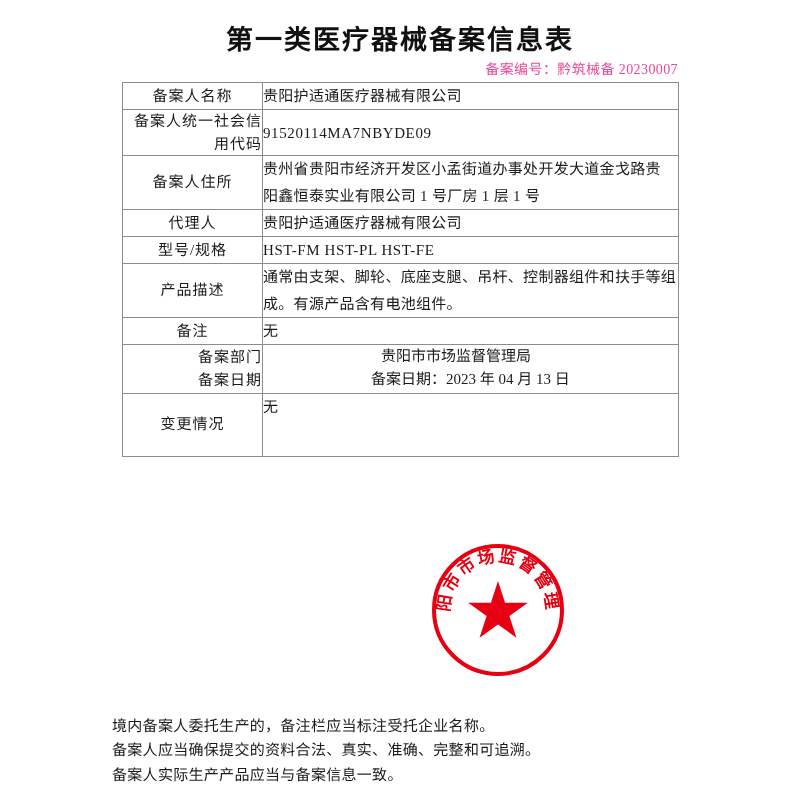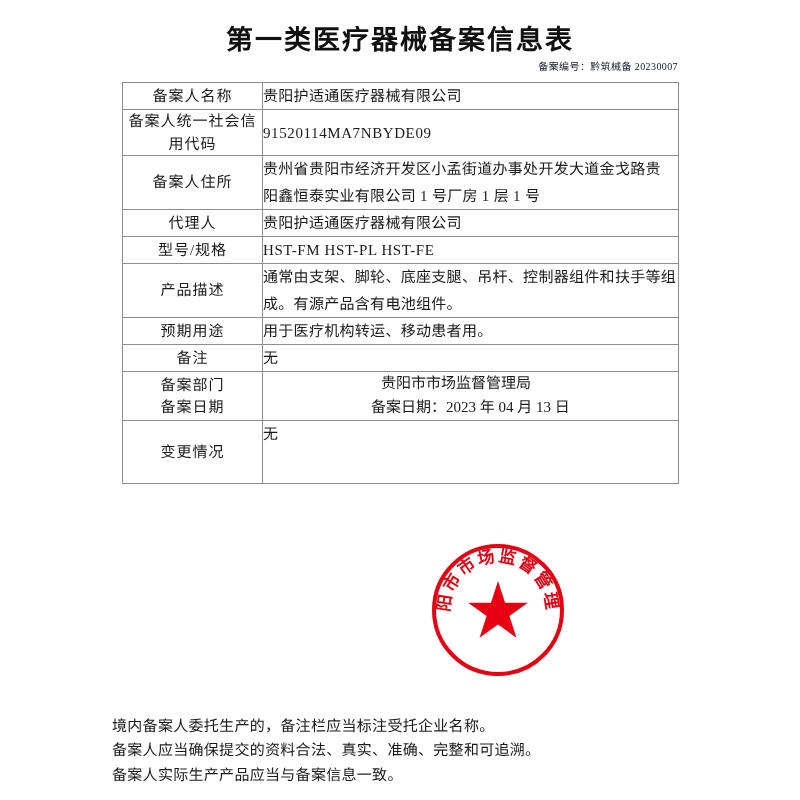--- a/index.html
+++ b/index.html
@@ -34,23 +34,23 @@
     font-size: 27px;
     letter-spacing: 2px;
     font-weight: 600;
     color: #111;
   }
 
   .record-no {
     position: absolute;
     right: 122px;
     top: 58px;
-    font-size: 10px;
+    font-size: 14px;
     letter-spacing: 0.4px;
-    color: #0f172a;
+    color: #ec4899;
     white-space: nowrap;
   }
 
   
   .doc-table {
     position: absolute;
     left: 122px;
     top: 82px;
     width: 556px;
     border-collapse: collapse;
@@ -66,20 +66,21 @@
   }
   .cell-label {
     width: 140px;
     text-align: center;
     vertical-align: middle;
     padding: 6px 4px;
     letter-spacing: 1px;
   }
   .cell-label.two-line {
     line-height: 1.5;
+    text-align: right;
   }
   .cell-value {
     vertical-align: middle;
     padding: 6px 0 6px 10px;
     letter-spacing: 0.3px;
   }
   .cell-value.top {
     vertical-align: top;
   }
   .cell-value.mono {
@@ -191,24 +192,20 @@
       </tr>
 
       <tr>
         <td class="cell-label">产品描述</td>
         <td class="cell-value">
           <span class="addr-line">通常由支架、脚轮、底座支腿、吊杆、控制器组件和扶手等组</span>
           <span class="addr-line">成。有源产品含有电池组件。</span>
         </td>
       </tr>
 
-      <tr>
-        <td class="cell-label">预期用途</td>
-        <td class="cell-value">用于医疗机构转运、移动患者用。</td>
-      </tr>
 
       <tr>
         <td class="cell-label">备注</td>
         <td class="cell-value">无</td>
       </tr>
 
       <tr>
         <td class="cell-label two-line">
           <span>备案部门</span><br>
           <span>备案日期</span>

